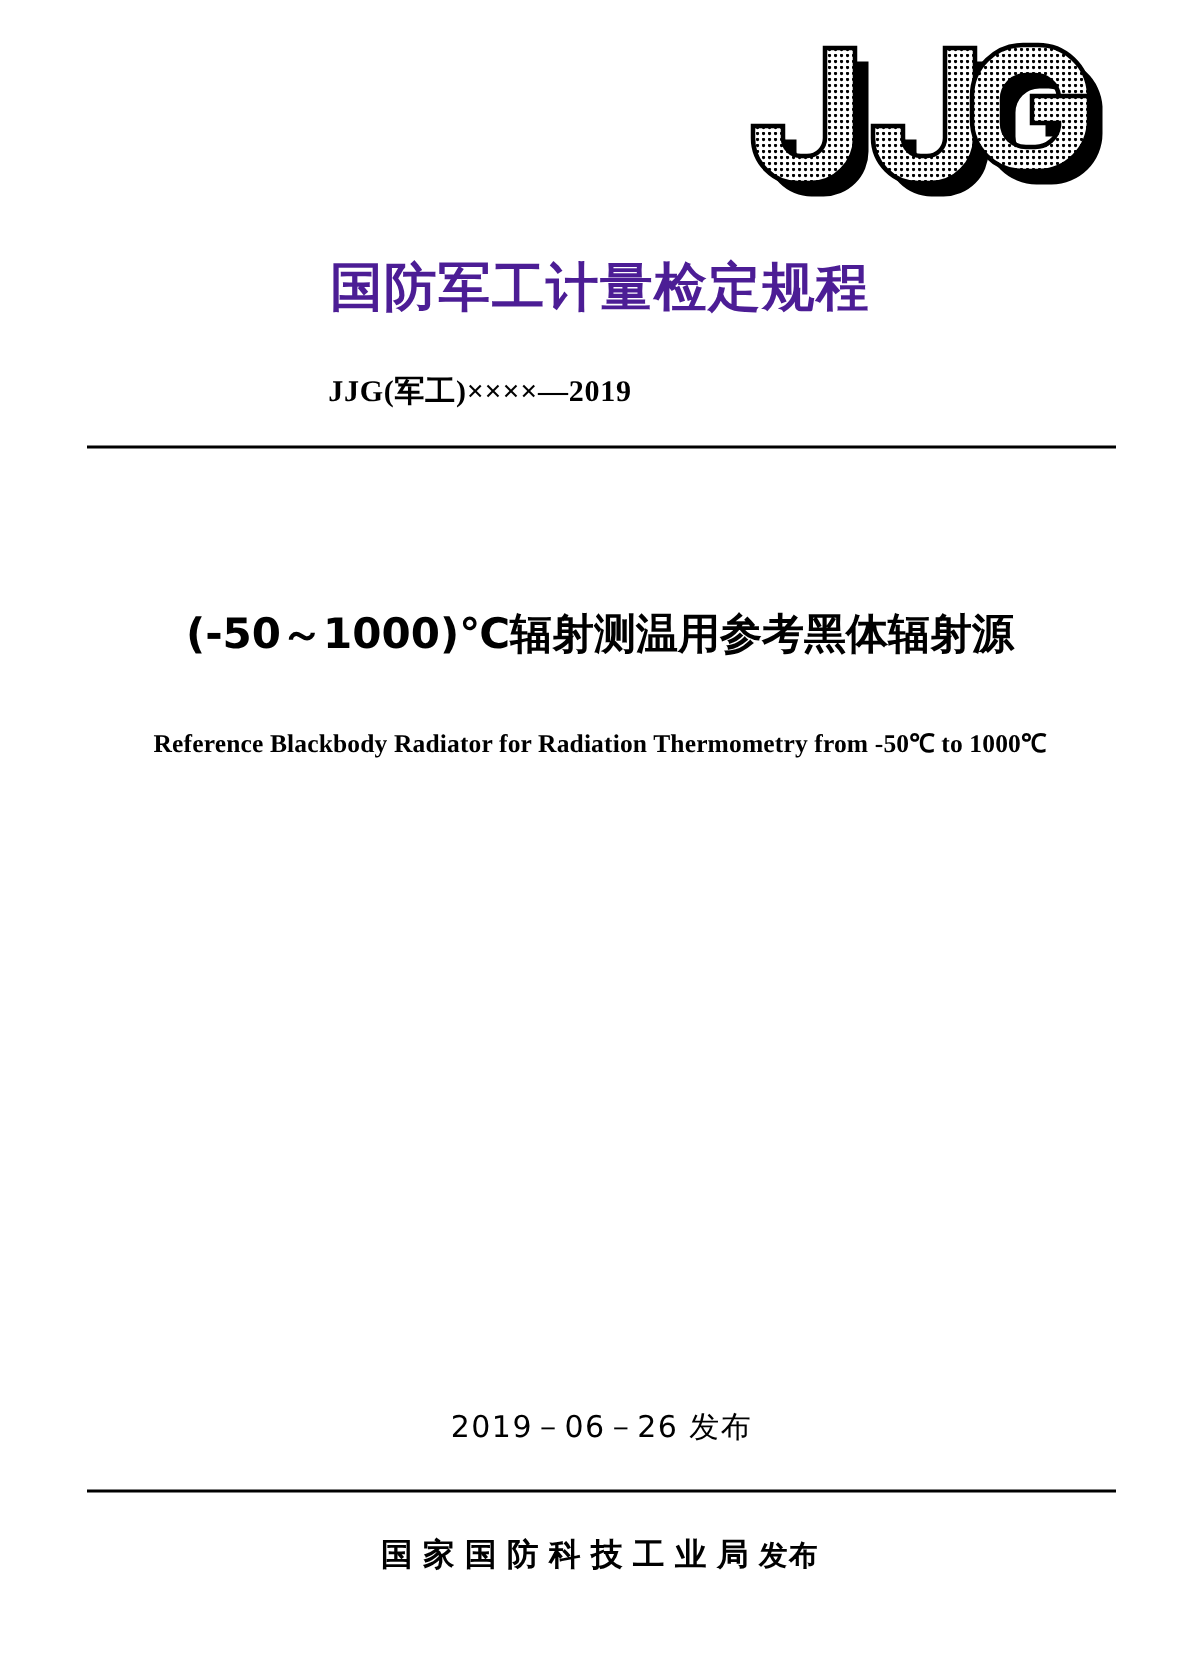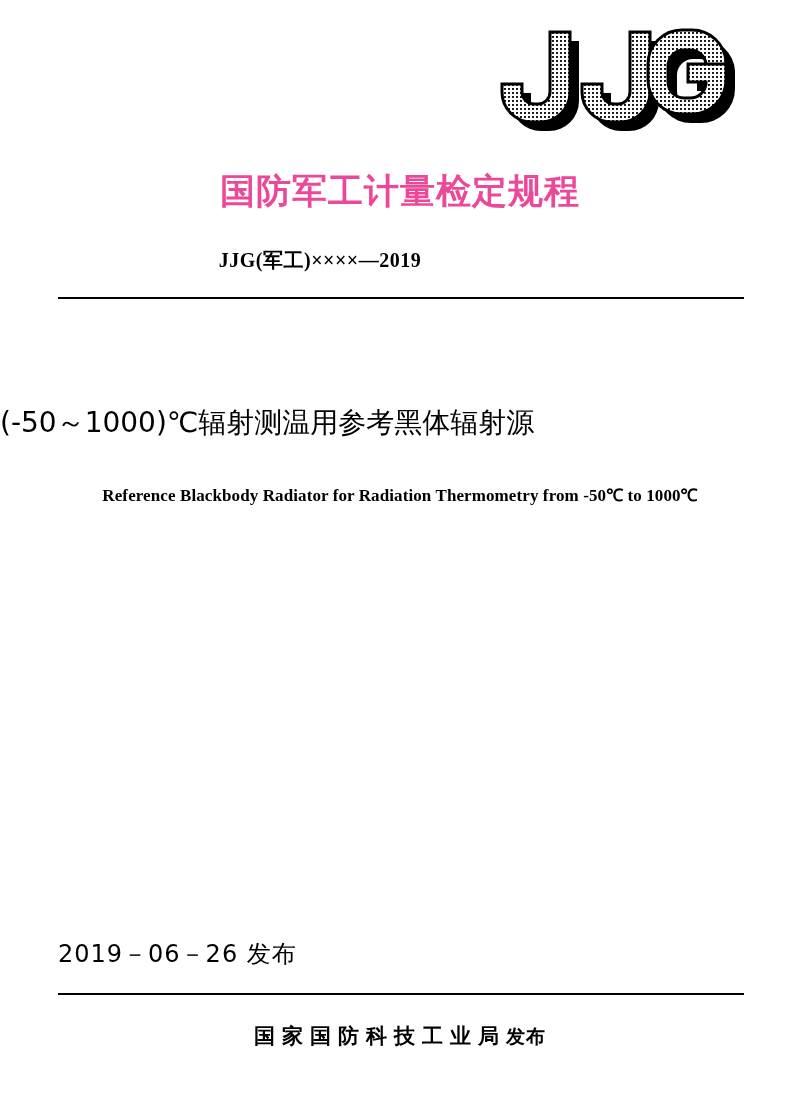--- a/index.html
+++ b/index.html
@@ -41,21 +41,21 @@
   .doc-type {
     position: absolute;
     top: 168px;
     left: 0;
     width: 800px;
     text-align: center;
     font-family: "DejaVu Sans", "Liberation Sans", sans-serif;
     font-weight: bold;
     font-size: 35px;
     letter-spacing: 1px;
-    color: #ec4899;
+    color: #4c1d95;
   }
 
   .doc-number {
     position: absolute;
     top: 247px;
     left: 0;
     width: 640px;
     text-align: center;
     font-family: "Liberation Serif", serif;
     font-weight: bold;
@@ -80,22 +80,23 @@
     height: 2px;
     background: #000;
   }
 
   
   .title-cn {
     position: absolute;
     top: 404px;
     left: 0;
     width: 800px;
+    text-align: center;
     font-family: "DejaVu Sans", "Liberation Sans", sans-serif;
-    font-weight: normal;
+    font-weight: bold;
     font-size: 28px;
     letter-spacing: 0px;
     white-space: nowrap;
   }
   .title-en {
     position: absolute;
     top: 483px;
     left: 0;
     width: 800px;
     text-align: center;
@@ -106,24 +107,24 @@
     white-space: nowrap;
   }
 
   
   .date-row {
     position: absolute;
     top: 938px;
     left: 58px;
     width: 686px;
     display: flex;
-    justify-content: flex-start;
+    justify-content: center;
     align-items: baseline;
     font-family: "DejaVu Sans", "Liberation Sans", sans-serif;
-    font-size: 24px;
+    font-size: 20px;
     font-weight: normal;
   }
   .date-item {
     white-space: nowrap;
     letter-spacing: 1px;
   }
 
   
   .issuer {
     position: absolute;

